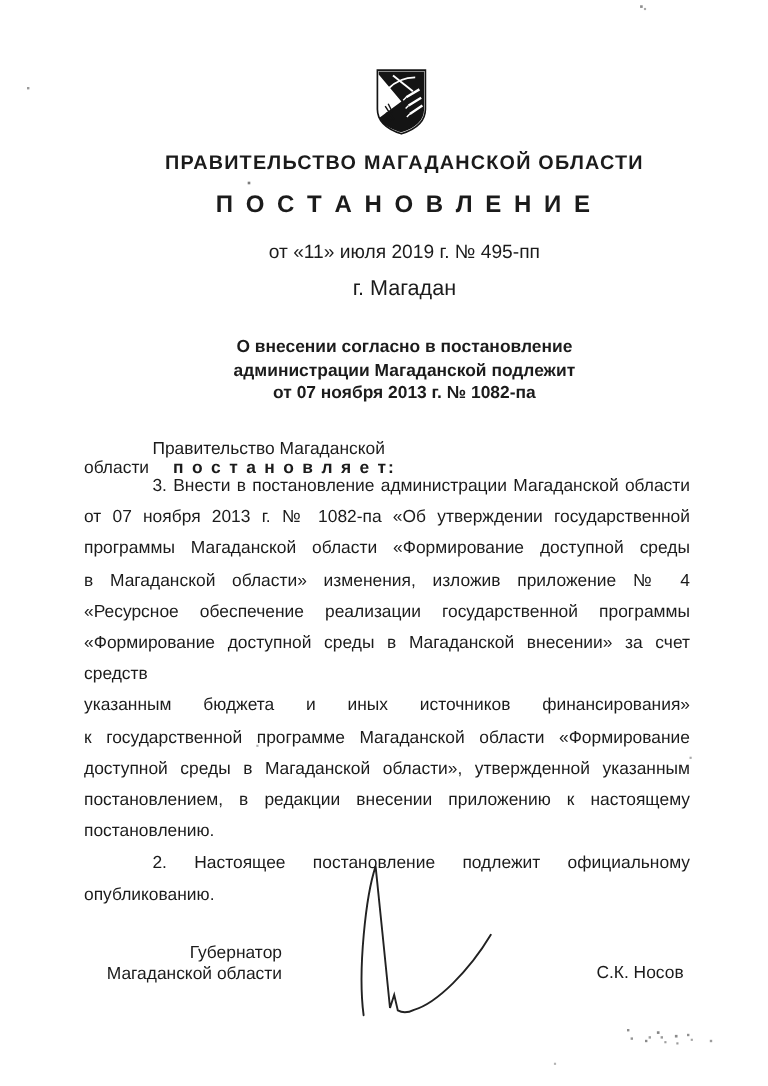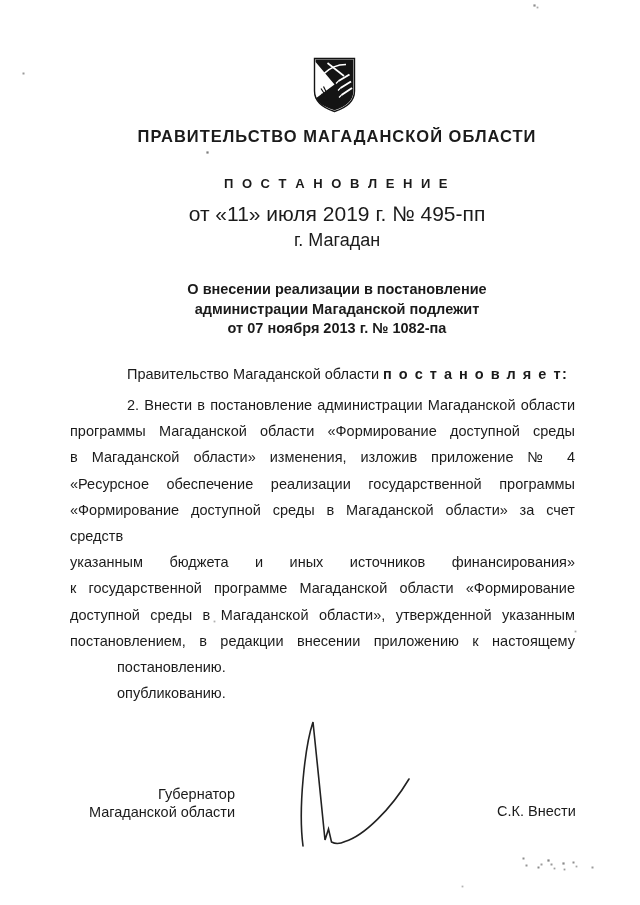--- a/index.html
+++ b/index.html
@@ -10,32 +10,32 @@
     background:#ffffff;
     overflow:hidden;
     font-family:Liberation Sans, sans-serif;
     color:#1b1b1b;
     padding-left:34px;
   }
   .abs{position:absolute;}
   
   .center{position:absolute;left:37px;width:600px;text-align:center;}
   .authority{top:127px;font-size:16.5px;font-weight:bold;letter-spacing:1px;}
-  .doctype{top:176px;font-size:13px;font-weight:bold;letter-spacing:2.5px;}
-  .dateline{top:202px;font-size:21px;}
+  .doctype{top:160px;font-size:20px;font-weight:bold;letter-spacing:2.5px;}
+  .dateline{top:202px;font-size:16px;}
   .place{top:230px;font-size:18px;}
   .title-heading{top:280px;font-size:14.5px;font-weight:bold;line-height:19.5px;}
   .emblem{left:311px;top:56px;width:47px;height:57px;}
   .preamble{left:70px;top:366px;width:505px;font-size:14.5px;}
   .preamble .lead{margin-left:57px;}
-  .preamble .verb{font-weight:bold;letter-spacing:1.5px;margin-left:4px;white-space:nowrap;}
+  .preamble .verb{font-weight:bold;letter-spacing:1.5px;margin-left:20px;white-space:nowrap;}
   .body-text{left:70px;top:392px;width:505px;font-size:14.5px;line-height:26.2px;}
   .line{text-align:justify;text-align-last:justify;}
   .line.first{text-indent:57px;}
-  .line.end{text-align-last:left;margin-left:47px;}
+  .line.end{text-align-last:left;}
   .signature-post{left:75px;top:786px;width:160px;text-align:right;font-size:14.5px;line-height:17.5px;}
   .signature-name{left:497px;top:803px;font-size:14.5px;}
   .signature-svg{left:292px;top:712px;}
   
   .noise{left:0;top:0;width:1px;height:1px;background:transparent;
     box-shadow:
       534px 5px 0 0.6px #8f8f8f, 537px 7px 0 0.4px #aaaaaa,
       23px 73px 0 0.5px #9a9a9a, 207px 152px 0 0.6px #7d7d7d,
       575px 631px 0 0.4px #a8a8a8, 214px 621px 0 0.4px #b0b0b0,
       523px 858px 0 0.5px #8d8d8d, 526px 865px 0 0.5px #969696,
@@ -65,49 +65,51 @@
 
   <div class="center authority">ПРАВИТЕЛЬСТВО МАГАДАНСКОЙ ОБЛАСТИ</div>
 
   <div class="center doctype">П О С Т А Н О В Л Е Н И Е</div>
 
   <div class="center dateline">от «11» июля 2019 г. № 495-пп</div>
 
   <div class="center place">г. Магадан</div>
 
   <div class="center title-heading">
-      <div>О внесении реализации в постановление</div>
+      <div>О внесении согласно в постановление</div>
       <div>администрации Магаданской подлежит</div>
       <div>от 07 ноября 2013 г. № 1082-па</div>
     </div>
 
   <div class="abs preamble">
     <span class="lead">Правительство Магаданской области</span><span class="verb">п о с т а н о в л я е т:</span>
   </div>
 
   <div class="abs body-text">
-      <div class="line first">2. Внести в постановление администрации Магаданской области</div>
+      <div class="line first">3. Внести в постановление администрации Магаданской области</div>
+      <div class="line">от 07 ноября 2013 г. № 1082-па «Об утверждении государственной</div>
       <div class="line">программы Магаданской области «Формирование доступной среды</div>
       <div class="line">в Магаданской области» изменения, изложив приложение № 4</div>
       <div class="line">«Ресурсное обеспечение реализации государственной программы</div>
-      <div class="line">«Формирование доступной среды в Магаданской области» за счет средств</div>
+      <div class="line">«Формирование доступной среды в Магаданской внесении» за счет средств</div>
       <div class="line">указанным бюджета и иных источников финансирования»</div>
       <div class="line">к государственной программе Магаданской области «Формирование</div>
       <div class="line">доступной среды в Магаданской области», утвержденной указанным</div>
       <div class="line">постановлением, в редакции внесении приложению к настоящему</div>
       <div class="line end">постановлению.</div>
+      <div class="line first">2. Настоящее постановление подлежит официальному</div>
       <div class="line end">опубликованию.</div>
     </div>
 
   <div class="abs signature-post">
       <div>Губернатор</div>
       <div>Магаданской области</div>
     </div>
 
   <svg class="abs signature-svg" width="125" height="140" viewBox="0 0 125 140" xmlns="http://www.w3.org/2000/svg">
     <path d="M11,134 C6,96 13,34 21,10 C24,40 31,106 33,128 L36.5,117 L39.5,130
              C44,132.5 49,131.5 53,129.5 C72,124 99,97 117,67" fill="none" stroke="#222222" stroke-width="1.6" stroke-linecap="round"></path>
   </svg>
 
-  <div class="abs signature-name">С.К. Внести</div>
+  <div class="abs signature-name">С.К. Носов</div>
 
   <div class="abs noise"></div>
 </div>
 
 </body></html>

